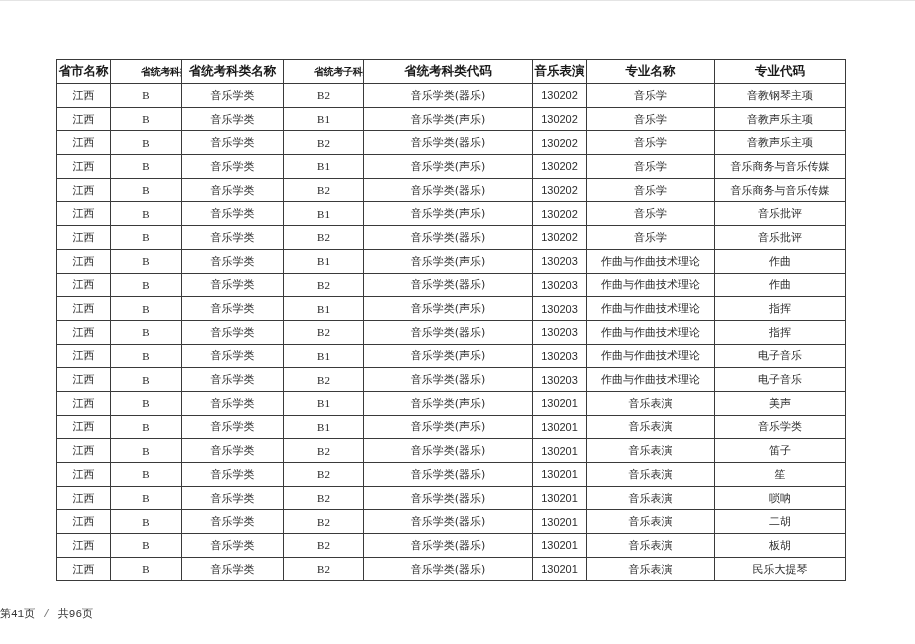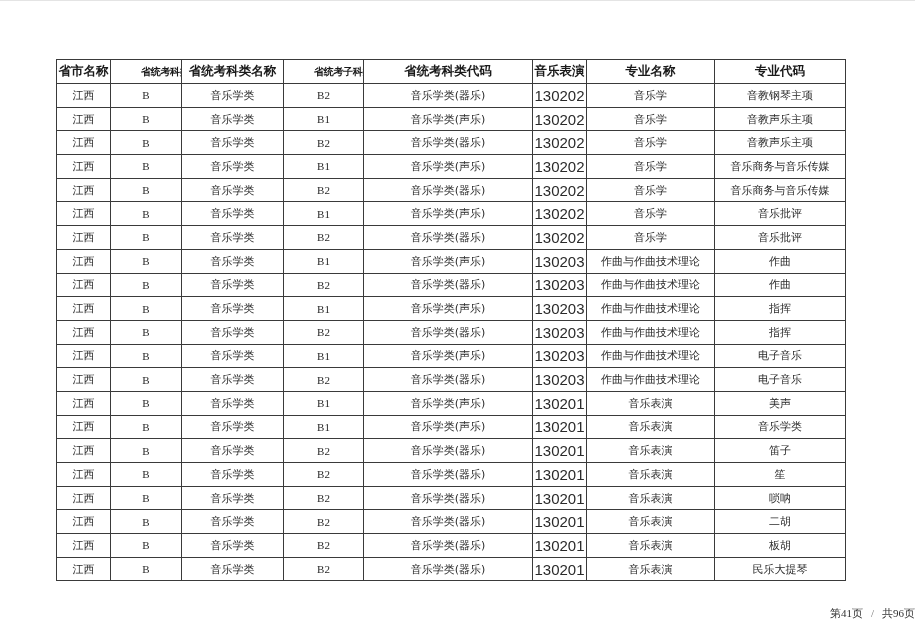--- a/index.html
+++ b/index.html
@@ -60,34 +60,34 @@
       font-size: 11px;
       color: #2a2a2a;
       font-family: "DejaVu Sans", "Liberation Sans", sans-serif;
     }
     table.grid td.latin {
       font-family: "Liberation Serif", "DejaVu Serif", serif;
       font-size: 11px;
     }
     table.grid td.num {
       font-family: "Liberation Sans", "DejaVu Sans", sans-serif;
-      font-size: 15px;
+      font-size: 11px;
     }
     table.grid {
       border: 1.5px solid #222;
     }
     .footer {
       position: absolute;
       left: 0;
       width: 915px;
       top: 606px;
-      text-align: right;
+      text-align: left;
       font-size: 11px;
       color: #333;
-      font-family: Liberation Serif, serif;
+      font-family: Liberation Mono, monospace;
     }
     .footer .sep {
       display: inline-block;
       margin: 0 8px;
       color: #777;
     }
   </style>
 </head>
 <body>
 

